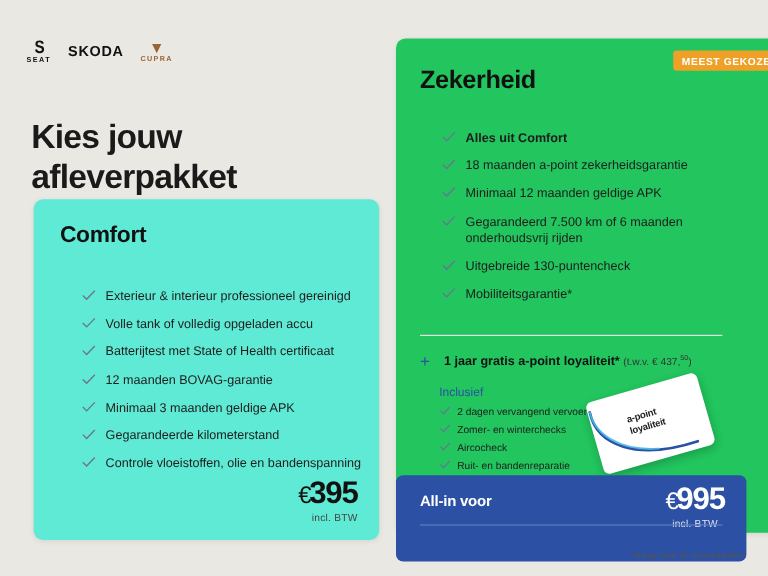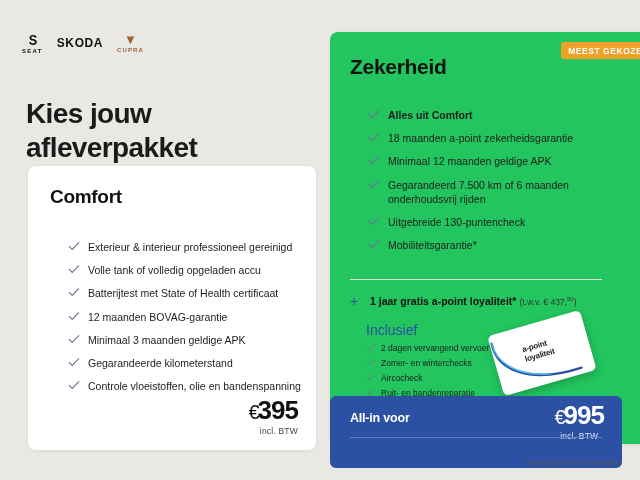--- a/index.html
+++ b/index.html
@@ -19,21 +19,21 @@
   .logo-skoda{font-size:12px;font-weight:bold;color:#111;letter-spacing:.6px;}
   .logo-cupra{display:flex;flex-direction:column;align-items:center;line-height:1;}
   .logo-cupra .mark{font-size:13px;color:#9a6434;line-height:1;}
   .logo-cupra .word{font-size:6px;font-weight:bold;color:#9a6434;letter-spacing:1.1px;margin-top:1px;}
 
   .headline{position:absolute;left:26px;top:78px;width:280px;
     font-size:28px;line-height:1.22;font-weight:bold;color:#1a1a1a;letter-spacing:-0.6px;}
 
   
   .card-comfort{position:absolute;left:28px;top:166px;width:288px;height:284px;
-    background:#ffffff;border-radius:8px;box-shadow:0 1px 4px rgba(0,0,0,.07);}
+    background:#5eead4;border-radius:8px;box-shadow:0 1px 4px rgba(0,0,0,.07);}
   .card-title{font-size:19px;font-weight:bold;color:#111;letter-spacing:-.3px;}
   .comfort-title{position:absolute;left:22px;top:20px;}
 
   ul.feat{list-style:none;margin:18px;padding:0;}
   ul.feat li{position:relative;padding-left:20px;margin-bottom:9px;
     font-size:10.5px;line-height:1.35;color:#1d1d1d;}
   ul.feat li .chk{position:absolute;left:0;top:1px;width:12px;height:10px;}
   .chk svg{display:block;}
 
   .comfort-list{position:absolute;left:22px;top:56px;width:248px;}
@@ -56,21 +56,21 @@
   .divider{position:absolute;left:20px;top:247px;width:252px;height:1px;background:#e2e2e2;}
 
   .plusrow{position:absolute;left:20px;top:263px;width:258px;padding-left:20px;
     font-size:10.5px;color:#111;}
   .plusrow .plus{position:absolute;left:0;top:-1px;font-size:14px;color:#2b50a4;font-weight:normal;line-height:1;}
   .plusrow .strong{font-weight:bold;}
   .plusrow .tw{font-size:8.5px;color:#333;}
   .plusrow .tw sup{font-size:6px;}
 
   .incl{position:absolute;left:36px;top:290px;width:190px;}
-  .incl-head{font-size:14px;color:#2b50a4;margin-bottom:5px;}
+  .incl-head{font-size:10px;color:#2b50a4;margin-bottom:5px;}
   .incl ul{list-style:none;margin:0;padding:0;}
   .incl li{position:relative;padding-left:15px;margin-bottom:5px;font-size:8.5px;color:#1d1d1d;}
   .incl li .chk{position:absolute;left:0;top:0px;width:10px;height:8px;}
 
   
   .loyal{position:absolute;left:494px;top:322px;width:96px;height:62px;
     background:#fff;border-radius:5px;transform:rotate(-16deg);
     box-shadow:0 3px 8px rgba(0,0,0,.22);overflow:hidden;}
   .loyal .swoosh{position:absolute;left:-6px;top:-4px;width:108px;height:70px;}
   .loyal .lbl{position:absolute;left:30px;top:18px;font-size:8px;font-weight:bold;

